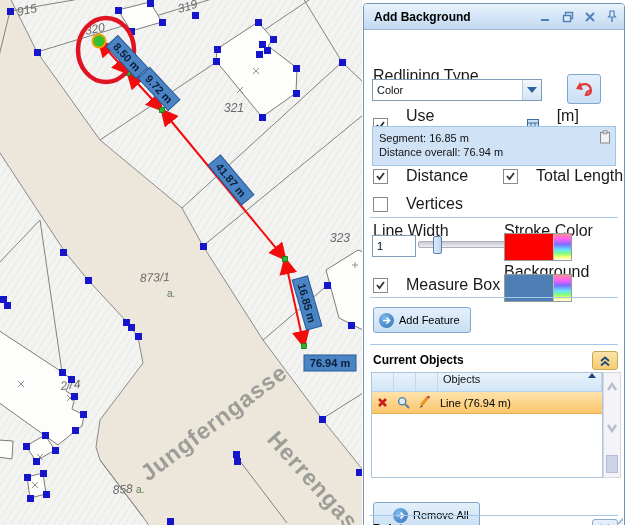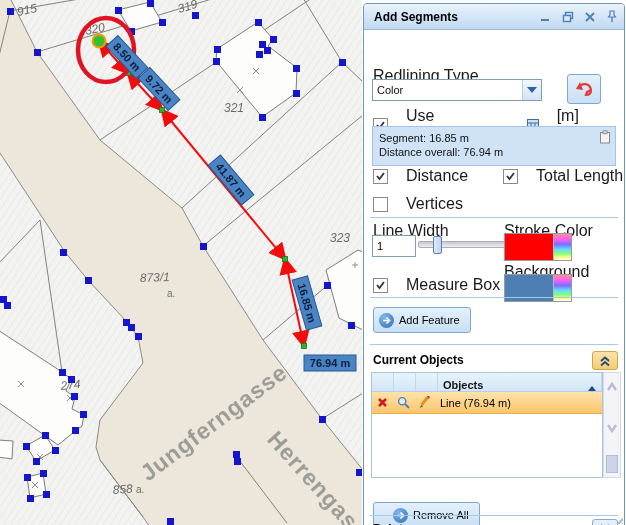--- a/index.html
+++ b/index.html
@@ -84,21 +84,21 @@
             border-radius:3px;cursor:pointer;}
   .mini-btn.orange{background:linear-gradient(180deg,#fbe3a8,#f6cd72);border:1px solid #c8a850;}
   .mini-btn.blue{background:linear-gradient(180deg,#e8f1fa,#cfe2f4);border:1px solid #8aa8c8;}
 
   #co-table{position:absolute;left:7px;top:342px;width:230px;height:104px;
             border:1px solid #aac4de;background:#fff;}
   #co-head{display:flex;height:18px;background:linear-gradient(180deg,#e9f3fc,#d2e5f6);
            border-bottom:1px solid #b7cfe8;}
   #co-head .c{border-right:1px solid #c3d7ea;height:100%;}
   #co-head .c0,#co-head .c1,#co-head .c2{width:21px;flex:none;}
-  #co-head .c3{flex:1;display:flex;align-items:flex-end;padding:0 5px;gap:22px;font-weight:bold;}
+  #co-head .c3{flex:1;display:flex;align-items:flex-start;padding:0 5px;gap:22px;}
   #co-head .c3 .name{flex:1;}
   #co-row{display:flex;height:21px;align-items:center;
           background:linear-gradient(180deg,#fee3ab,#fbc66c);
           border-bottom:1px solid #eeb04e;cursor:pointer;}
   #co-row .ic{width:21px;flex:none;display:flex;align-items:center;justify-content:center;}
   #co-row .txt{padding-left:5px;font-size:11px;color:#000;}
 
   #co-scroll{position:absolute;left:239px;top:342px;width:16px;height:104px;
              background:#f4f4f8;border:1px solid #d8d8e2;}
   #co-scroll svg{display:block;margin:0 auto;}
@@ -250,21 +250,21 @@
   <g transform="translate(330,363)">
     <rect class="mlabel-rect" x="-26" y="-8" width="52" height="16"></rect>
     <text class="mlabel-text" y="4">76.94 m</text>
   </g>
 </svg>
 </div>
 
 <div id="panel">
 
   <div id="titlebar">
-    <span class="t">Add Segments</span>
+    <span class="t">Add Background</span>
     <span class="icons">
       <svg width="12" height="12">
           <line x1="1" y1="9" x2="9" y2="9" stroke="#4e7fb8" stroke-width="2"></line>
         </svg>
       <svg width="12" height="12">
           <rect x="3.5" y="1.5" width="7" height="6" fill="none" stroke="#4e7fb8" stroke-width="1.4"></rect>
           <rect x="1.5" y="4.5" width="7" height="6" fill="#dce9f6" stroke="#4e7fb8" stroke-width="1.4"></rect>
         </svg>
       <svg width="12" height="12">
           <path d="M2,2 L10,10 M10,2 L2,10" stroke="#4e7fb8" stroke-width="1.8"></path>

